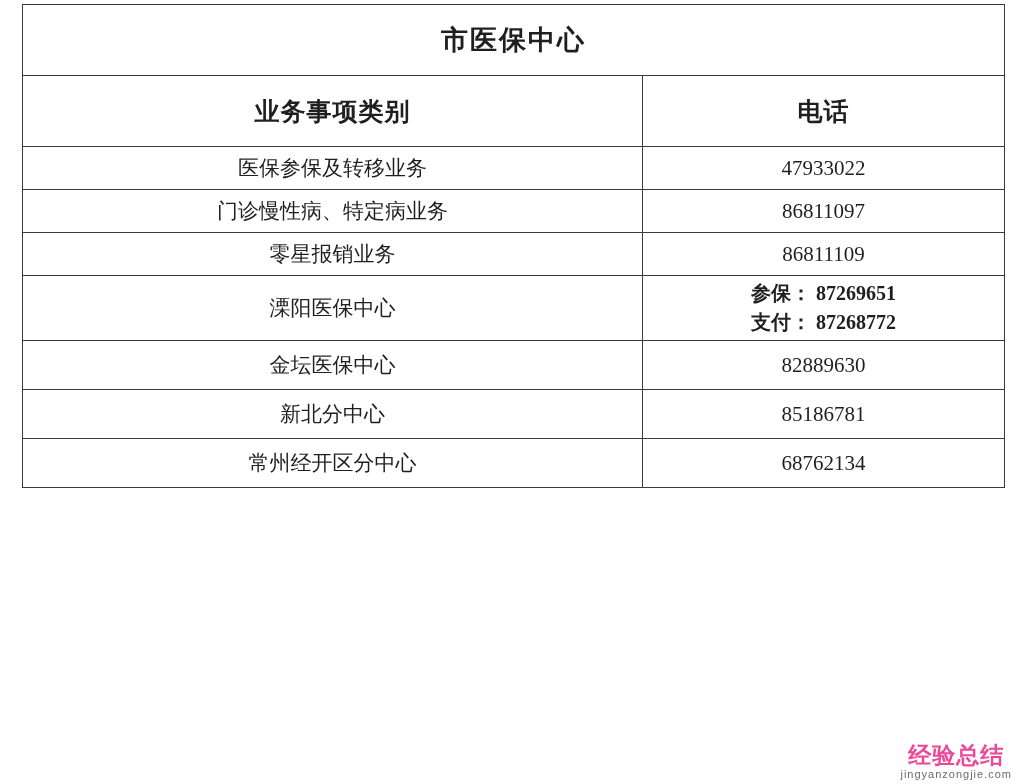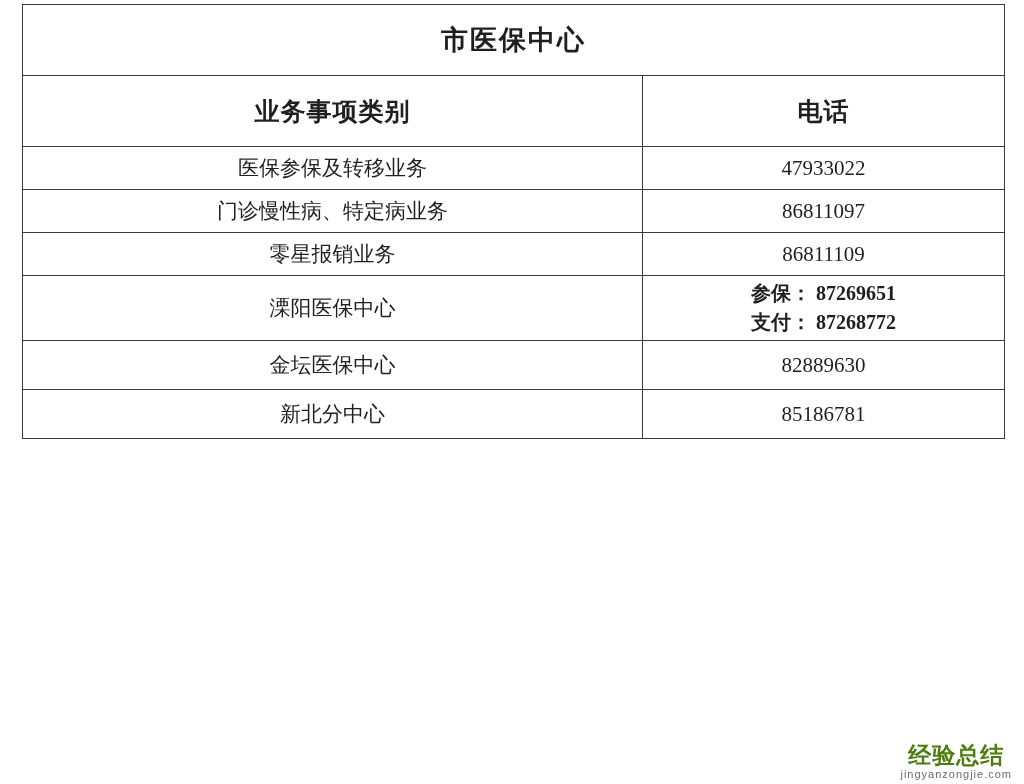--- a/index.html
+++ b/index.html
@@ -88,21 +88,21 @@
     position: absolute;
     right: 12px;
     bottom: 4px;
     text-align: center;
     pointer-events: none;
   }
   .watermark .wm-main {
     font-family: Liberation Serif, serif;
     font-size: 23px;
     font-weight: bold;
-    color: #4d7c0f;
+    color: #ec4899;
     letter-spacing: 1px;
     display: block;
     line-height: 1.1;
   }
   .watermark .wm-sub {
     font-family: "Liberation Sans", sans-serif;
     font-size: 11px;
     color: #6b6b6b;
     letter-spacing: 1px;
     display: block;
@@ -150,20 +150,24 @@
           </td>
         </tr>
         <tr>
           <td class="branch-cell">金坛医保中心</td>
           <td class="branch-cell phone-single">82889630</td>
         </tr>
         <tr>
           <td class="branch-cell">新北分中心</td>
           <td class="branch-cell phone-single">85186781</td>
         </tr>
+        <tr>
+          <td class="branch-cell">常州经开区分中心</td>
+          <td class="branch-cell phone-single">68762134</td>
+        </tr>
       </tbody>
     </table>
   </div>
 
   <div class="watermark">
     <span class="wm-main">经验总结</span>
     <span class="wm-sub">jingyanzongjie.com</span>
   </div>
 
 </div>

